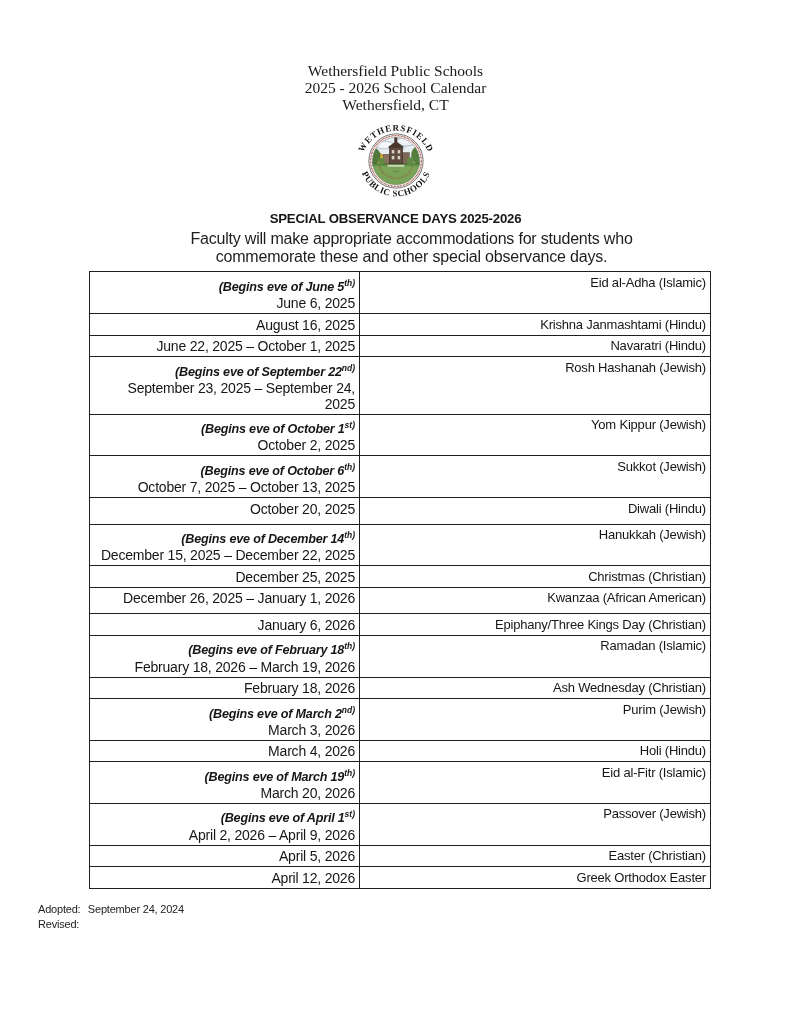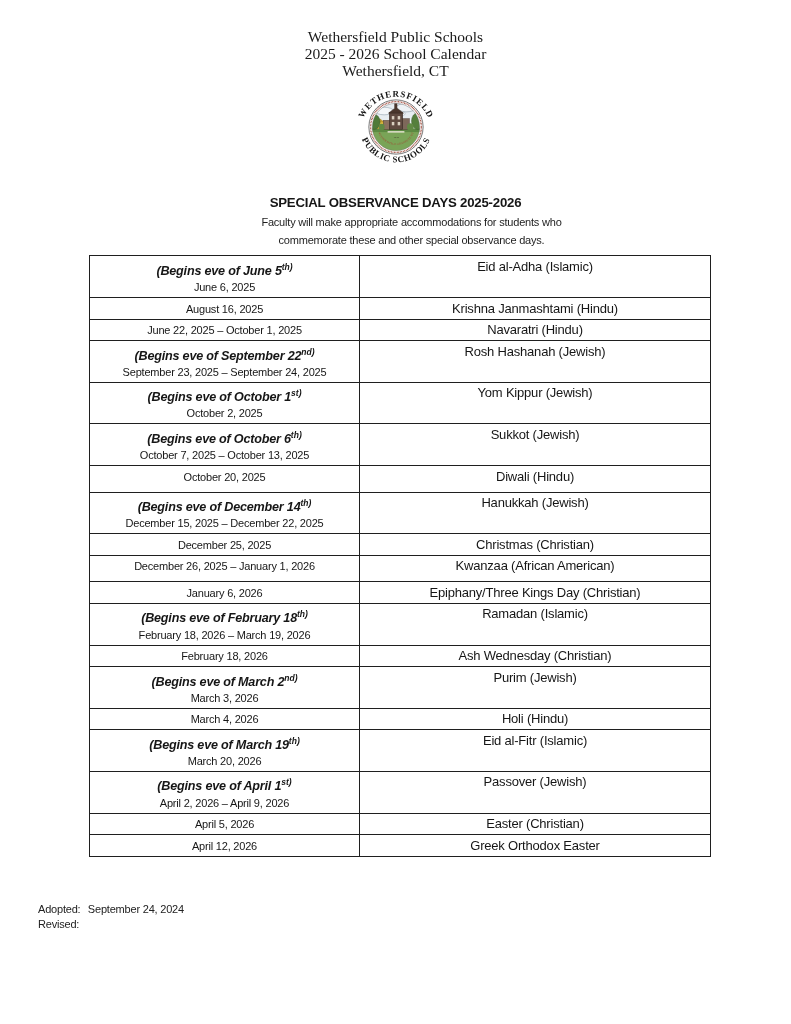--- a/index.html
+++ b/index.html
@@ -9,70 +9,70 @@
     font-family:"Liberation Sans", sans-serif;
     color:#1c1c1c;
     position:relative;
     overflow:hidden;
     letter-spacing:-0.2px;
   }
   .page { position:relative; width:791px; height:1024px; background:#fff; }
 
   
   .title-block {
-    padding-top:29px;
+    padding-top:63px;
     text-align:center;
     font-family:"Liberation Serif", serif;
     font-size:15.5px;
     line-height:16.8px;
     color:#1b1b1b;
     letter-spacing:0;
   }
 
   
   .logo-wrap { display:flex; justify-content:center; margin-top:6px; }
   .seal-text { font-family:"Liberation Serif", serif; font-weight:bold; fill:#141414; }
 
   
   .section-heading {
-    margin-top:26px;
+    margin-top:8px;
     text-align:center;
     font-weight:bold;
     font-size:13.2px;
     color:#161616;
   }
   .note {
     margin-top:4px;
     text-align:center;
-    font-size:11px;
+    font-size:16px;
     line-height:17.5px;
     color:#1d1d1d;
     margin-left:32px;
   }
 
   
   table.obs-table {
     margin-left:89px;
     margin-top:6px;
     width:621px;
     border-collapse:collapse;
     table-layout:fixed;
   }
   .obs-table td {
     border:1.7px solid #1f1f1f;
-    text-align:center;
+    text-align:right;
     vertical-align:top;
     font-size:13px;
     line-height:16px;
     padding:2.5px 4px 2px 4px;
     color:#161616;
   }
   .eve-line { font-weight:bold; font-style:italic; font-size:12.6px; }
   .eve-line sup { font-size:8.5px; letter-spacing:0; }
-  .date-line { font-size:11px; }
+  .date-line { font-size:14px; }
   .obs-cell { font-size:13px; }
 
   
   .footer {
     position:absolute;
     left:38px;
     top:902px;
     font-size:11px;
     line-height:14.5px;
     color:#222;

